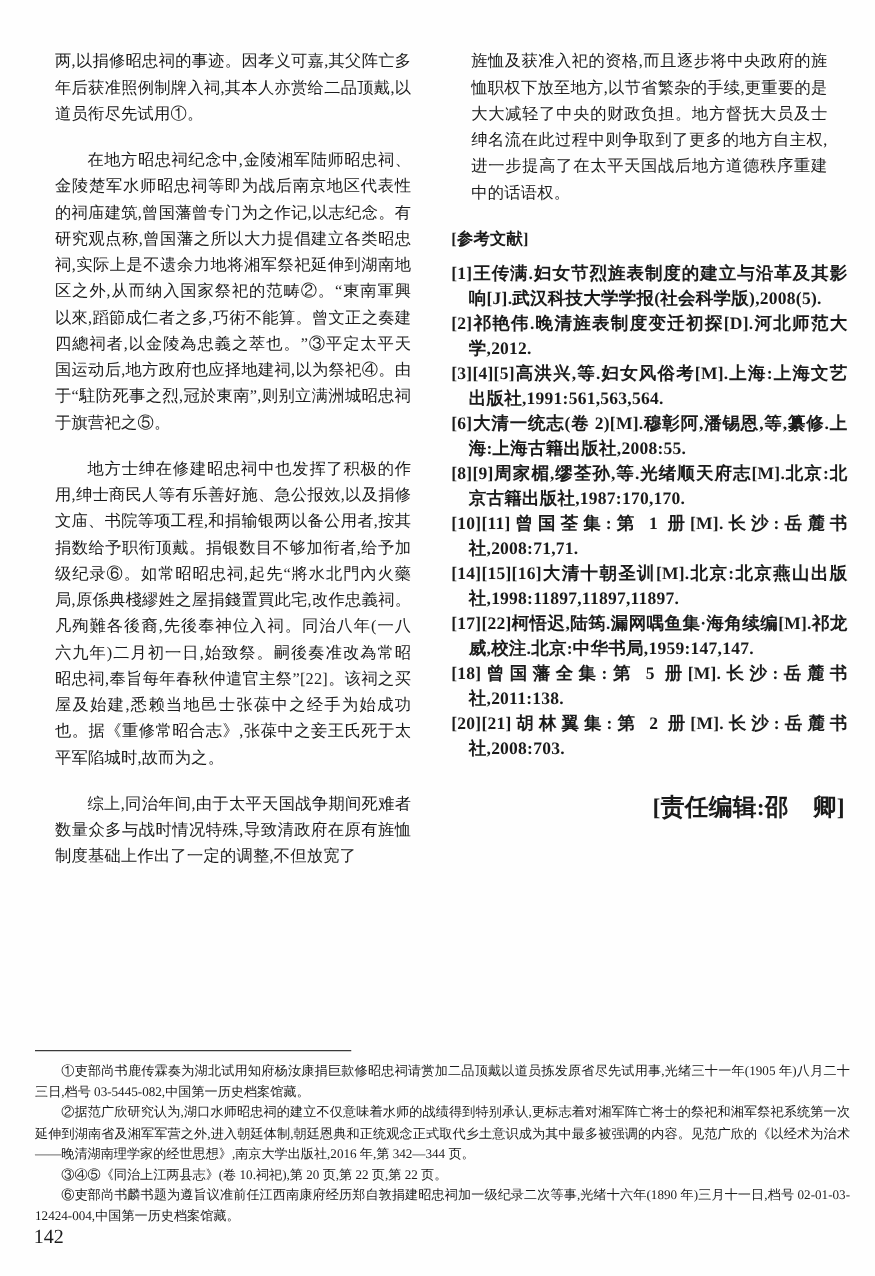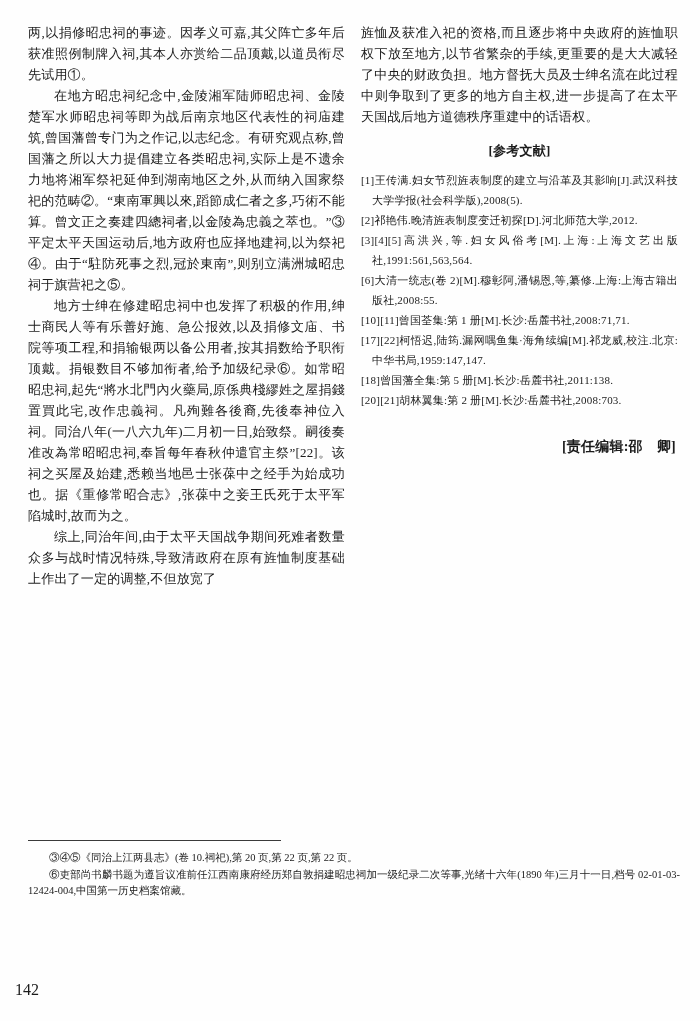--- a/index.html
+++ b/index.html
@@ -29,42 +29,42 @@
     gap: 16px;
   }
   .col {
     width: 317px;
     font-size: 13px;
     line-height: 21px;
     text-align: justify;
     letter-spacing: 0.2px;
   }
   .para {
-    margin: 0;
+    margin: 16px;
     text-indent: 2em;
   }
   .para.no-indent {
     text-indent: 0;
   }
   .refs-heading {
-    text-align: center;
     font-weight: bold;
     font-size: 13px;
     margin: 13px 0 9px 0;
   }
   .ref {
-    font-size: 11px;
+    font-size: 14px;
     line-height: 20px;
     padding-left: 1em;
     text-indent: -1em;
+    font-weight: bold;
   }
   .editor-note {
     text-align: right;
     font-weight: bold;
-    font-size: 14px;
+    font-size: 19px;
     margin-top: 26px;
     padding-right: 2px;
   }
   .footnotes {
     position: absolute;
     left: 28px;
     top: 840px;
     width: 652px;
     font-size: 10.5px;
     line-height: 16.5px;
@@ -74,21 +74,21 @@
     width: 253px;
     height: 0;
     border-top: 1px solid #3a3a3a;
     margin-bottom: 9px;
   }
   .footnote {
     text-indent: 2em;
   }
   .page-number {
     position: absolute;
-    left: 15px;
+    left: 27px;
     top: 981px;
     font-size: 16px;
     color: #1b1b1b;
   }
 </style>
 </head>
 <body>
 
 <div class="page">
 
@@ -103,31 +103,35 @@
 
     <div class="col">
       <p class="para no-indent">旌恤及获准入祀的资格,而且逐步将中央政府的旌恤职权下放至地方,以节省繁杂的手续,更重要的是大大减轻了中央的财政负担。地方督抚大员及士绅名流在此过程中则争取到了更多的地方自主权,进一步提高了在太平天国战后地方道德秩序重建中的话语权。</p>
 
       <div class="refs-heading">[参考文献]</div>
 
       <div class="ref">[1]王传满.妇女节烈旌表制度的建立与沿革及其影响[J].武汉科技大学学报(社会科学版),2008(5).</div>
       <div class="ref">[2]祁艳伟.晚清旌表制度变迁初探[D].河北师范大学,2012.</div>
       <div class="ref">[3][4][5]高洪兴,等.妇女风俗考[M].上海:上海文艺出版社,1991:561,563,564.</div>
       <div class="ref">[6]大清一统志(卷 2)[M].穆彰阿,潘锡恩,等,纂修.上海:上海古籍出版社,2008:55.</div>
+      <div class="ref">[8][9]周家楣,缪荃孙,等.光绪顺天府志[M].北京:北京古籍出版社,1987:170,170.</div>
       <div class="ref">[10][11]曾国荃集:第 1 册[M].长沙:岳麓书社,2008:71,71.</div>
+      <div class="ref">[14][15][16]大清十朝圣训[M].北京:北京燕山出版社,1998:11897,11897,11897.</div>
       <div class="ref">[17][22]柯悟迟,陆筠.漏网喁鱼集·海角续编[M].祁龙威,校注.北京:中华书局,1959:147,147.</div>
       <div class="ref">[18]曾国藩全集:第 5 册[M].长沙:岳麓书社,2011:138.</div>
       <div class="ref">[20][21]胡林翼集:第 2 册[M].长沙:岳麓书社,2008:703.</div>
 
       <div class="editor-note">[责任编辑:邵　卿]</div>
     </div>
 
   </div>
 
   <div class="footnotes">
     <div class="footnote-rule"></div>
+    <div class="footnote">①吏部尚书鹿传霖奏为湖北试用知府杨汝康捐巨款修昭忠祠请赏加二品顶戴以道员拣发原省尽先试用事,光绪三十一年(1905 年)八月二十三日,档号 03-5445-082,中国第一历史档案馆藏。</div>
+    <div class="footnote">②据范广欣研究认为,湖口水师昭忠祠的建立不仅意味着水师的战绩得到特别承认,更标志着对湘军阵亡将士的祭祀和湘军祭祀系统第一次延伸到湖南省及湘军军营之外,进入朝廷体制,朝廷恩典和正统观念正式取代乡土意识成为其中最多被强调的内容。见范广欣的《以经术为治术——晚清湖南理学家的经世思想》,南京大学出版社,2016 年,第 342—344 页。</div>
     <div class="footnote">③④⑤《同治上江两县志》(卷 10.祠祀),第 20 页,第 22 页,第 22 页。</div>
     <div class="footnote">⑥吏部尚书麟书题为遵旨议准前任江西南康府经历郑自敦捐建昭忠祠加一级纪录二次等事,光绪十六年(1890 年)三月十一日,档号 02-01-03-12424-004,中国第一历史档案馆藏。</div>
   </div>
 
   <div class="page-number">142</div>
 
 </div>
 
 </body></html>

